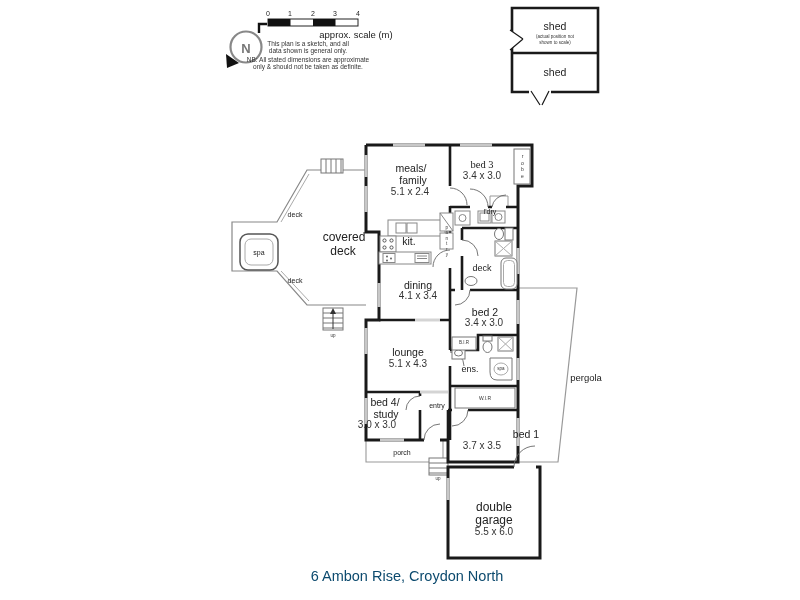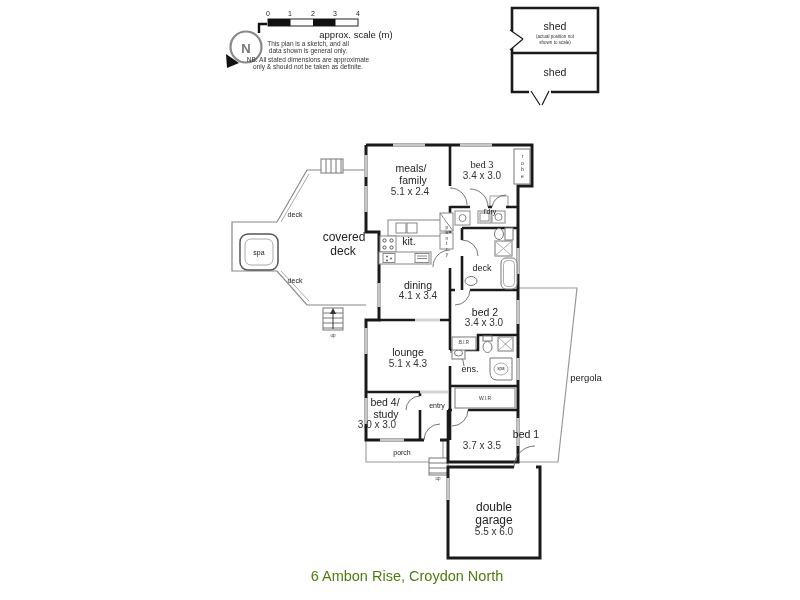--- a/index.html
+++ b/index.html
@@ -9,21 +9,21 @@
   .lbl{position:absolute;transform:translate(-50%,-50%);white-space:nowrap;
        font-family:"Liberation Sans",sans-serif;color:#222;line-height:1;}
   .room{font-size:10.5px;}
   .big{font-size:12px;}
   .dims{font-size:10px;color:#333;}
   .med{font-size:9px;}
   .small{font-size:7px;}
   .tiny{font-size:5px;color:#333;}
   .micro{font-size:4.5px;color:#333;}
   .vert{writing-mode:vertical-rl;text-orientation:upright;letter-spacing:0.5px;}
-  .title{font-size:14.5px;color:#4d7c0f;}
+  .title{font-size:14.5px;color:#0c4a6e;}
   .scalecap{font-size:9.5px;color:#222;margin-left:46px;}
   .note{font-size:6.5px;color:#333;}
   .tick{font-size:7px;color:#222;}
   .north{font-size:13px;font-weight:bold;color:#777;}
 </style>
 </head>
 <body>
 
 <div class="plan">
 

